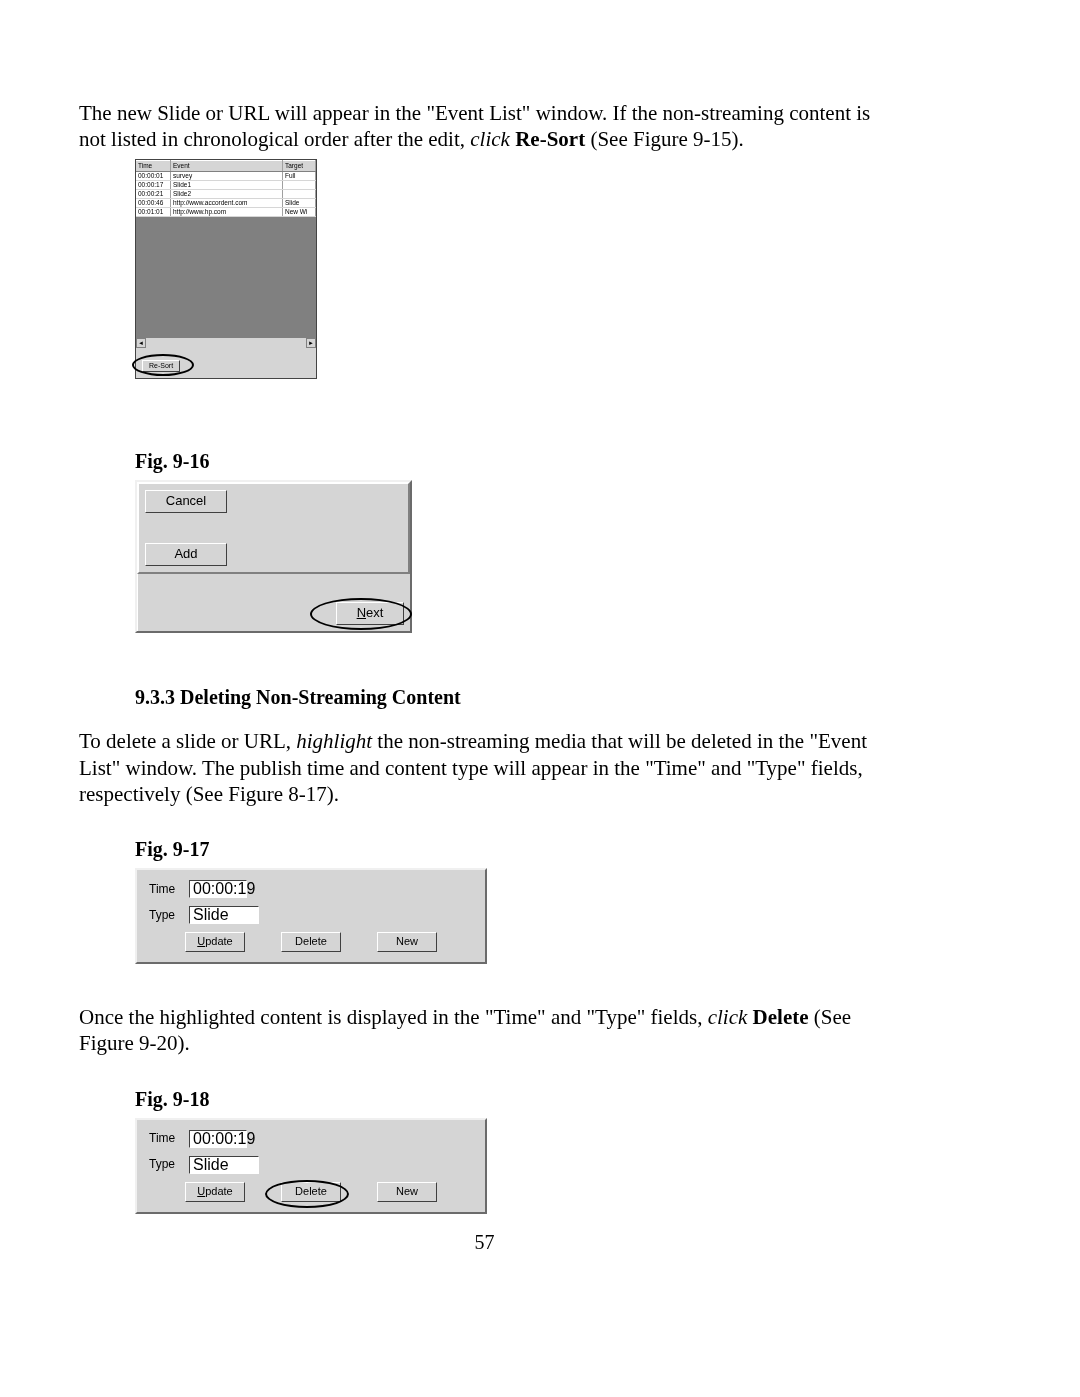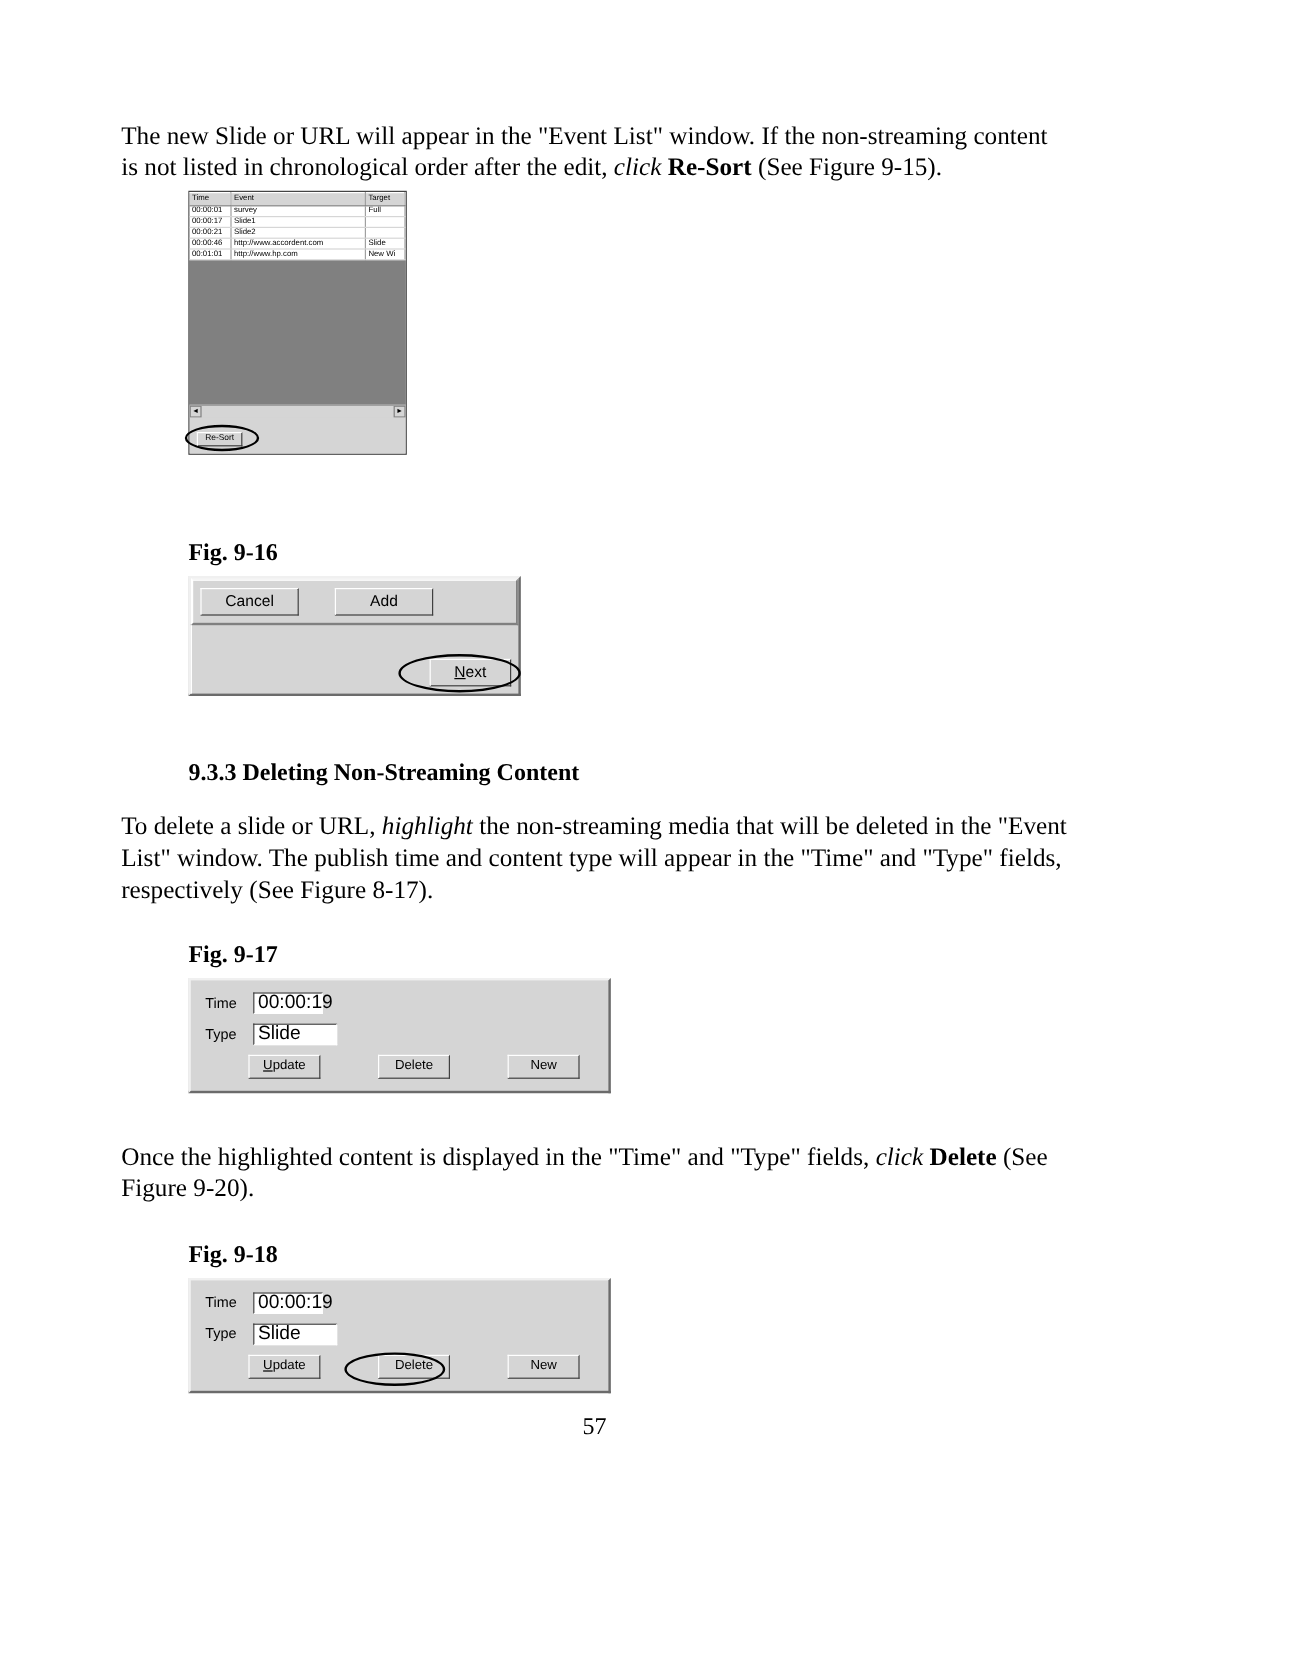--- a/index.html
+++ b/index.html
@@ -3,21 +3,21 @@
 <meta charset="utf-8">
 <style>
   body {
     margin: 0;
     background: #fff;
     font-family: "Times New Roman", Times, serif;
     color: #000;
     width: 1080px;
   }
   .page {
-    padding: 100px 190px 40px 101px;
+    padding: 100px 190px 40px 79px;
     font-size: 21px;
     line-height: 1.25;
   }
   .bold { font-weight: bold; }
   .italic { font-style: italic; }
   .underline { text-decoration: underline; }
   .fig-label {
     font-weight: bold;
     margin: 30px 0 6px 56px;
     font-size: 20px;
@@ -108,20 +108,21 @@
   .fig916 .inner1 {
     border-top: 1px solid #fff;
     border-left: 1px solid #fff;
     border-right: 1px solid #808080;
     border-bottom: 1px solid #808080;
     padding: 6px;
   }
   .fig916 .row-top {
     display: flex;
     gap: 30px;
+    flex-direction: column;
   }
   .win-btn {
     background: #d5d5d5;
     border-top: 1px solid #fff;
     border-left: 1px solid #fff;
     border-right: 1px solid #404040;
     border-bottom: 1px solid #404040;
     font-size: 13px;
     height: 21px;
     line-height: 19px;
@@ -170,21 +171,21 @@
     height: 16px; line-height: 16px;
     padding: 0 3px;
     font-size: 16px;
   }
   .inp-time { width: 50px; }
   .inp-type { width: 62px; }
   .row-btns {
     margin-top: 8px;
     display: flex;
     padding-left: 36px;
-    gap: 48px;
+    gap: 36px;
   }
   .btn-small {
     width: 58px; height: 18px;
     font-size: 11px;
     line-height: 16px;
     text-align:center;
     background: #d5d5d5;
     border-top: 1px solid #fff;
     border-left: 1px solid #fff;
     border-right: 1px solid #404040;

